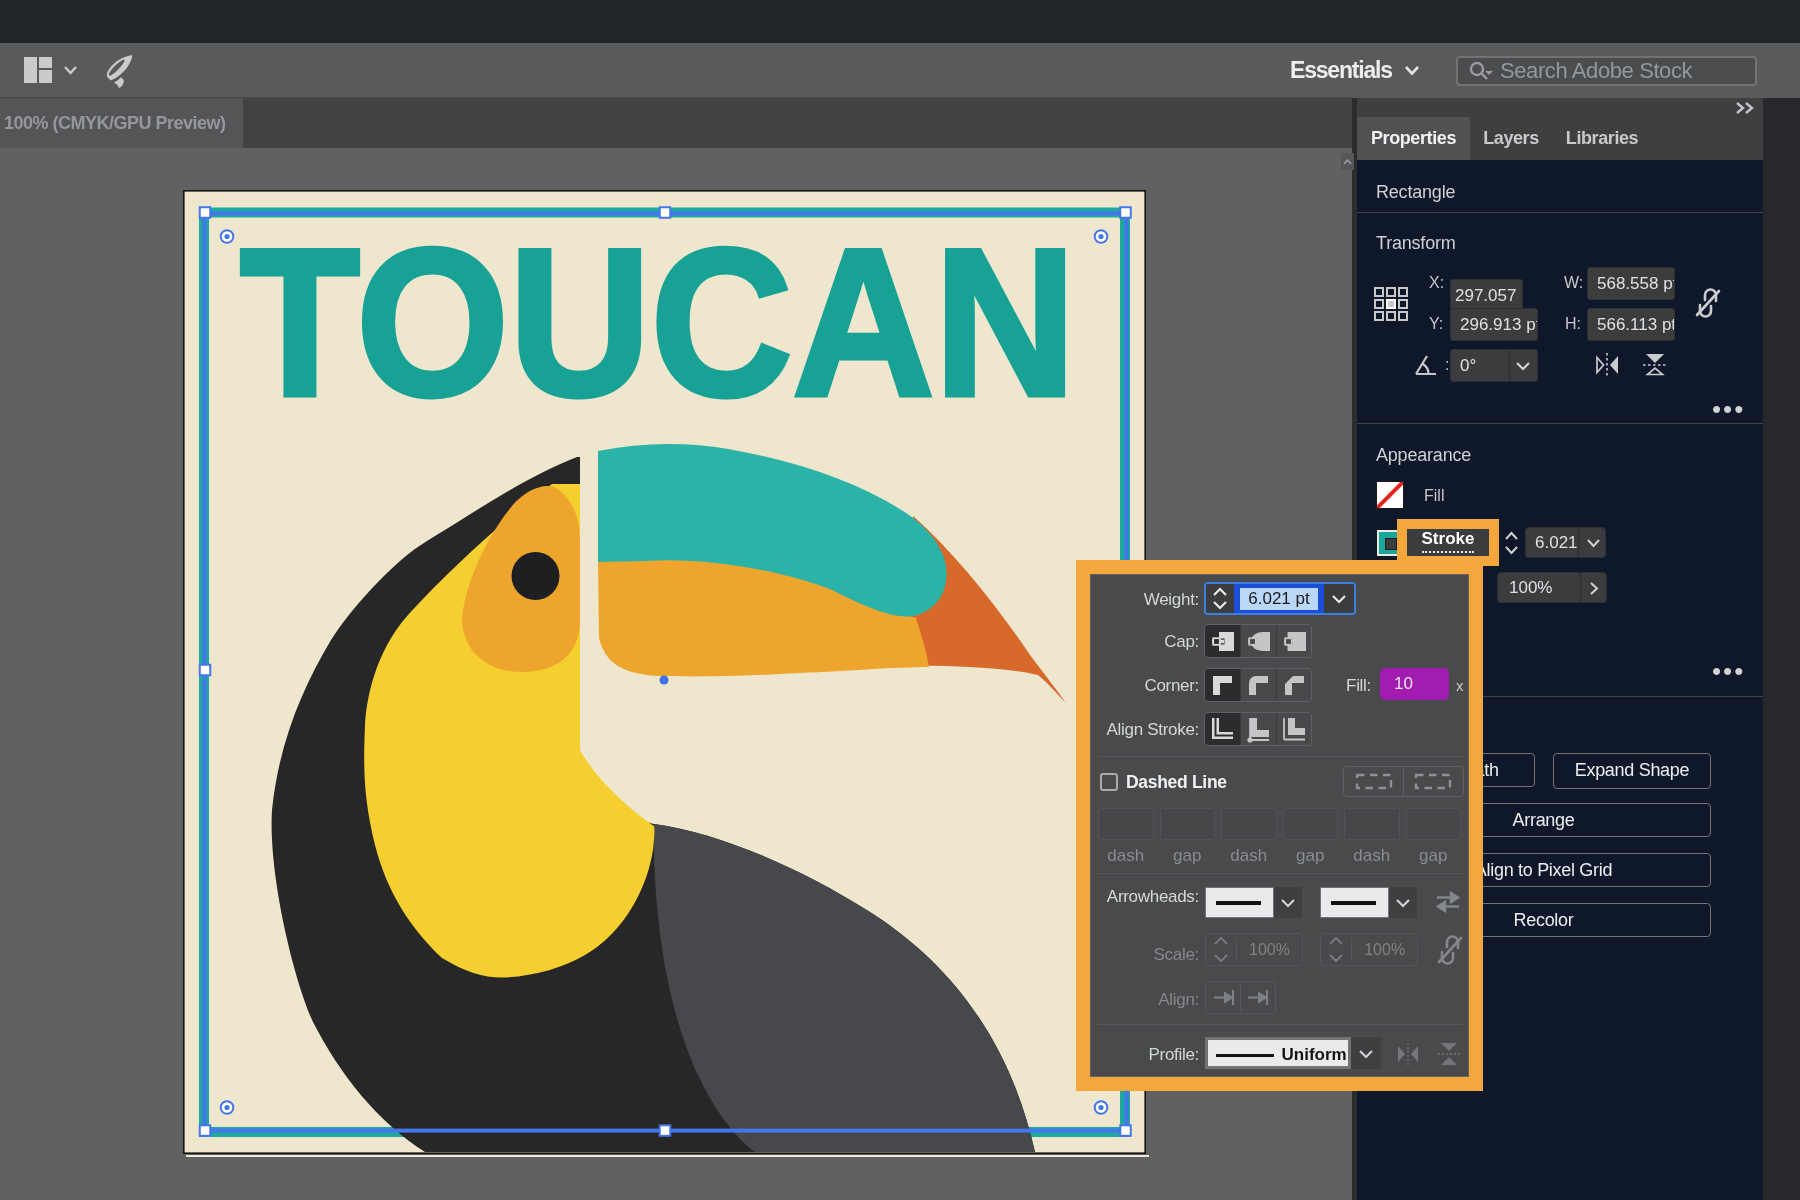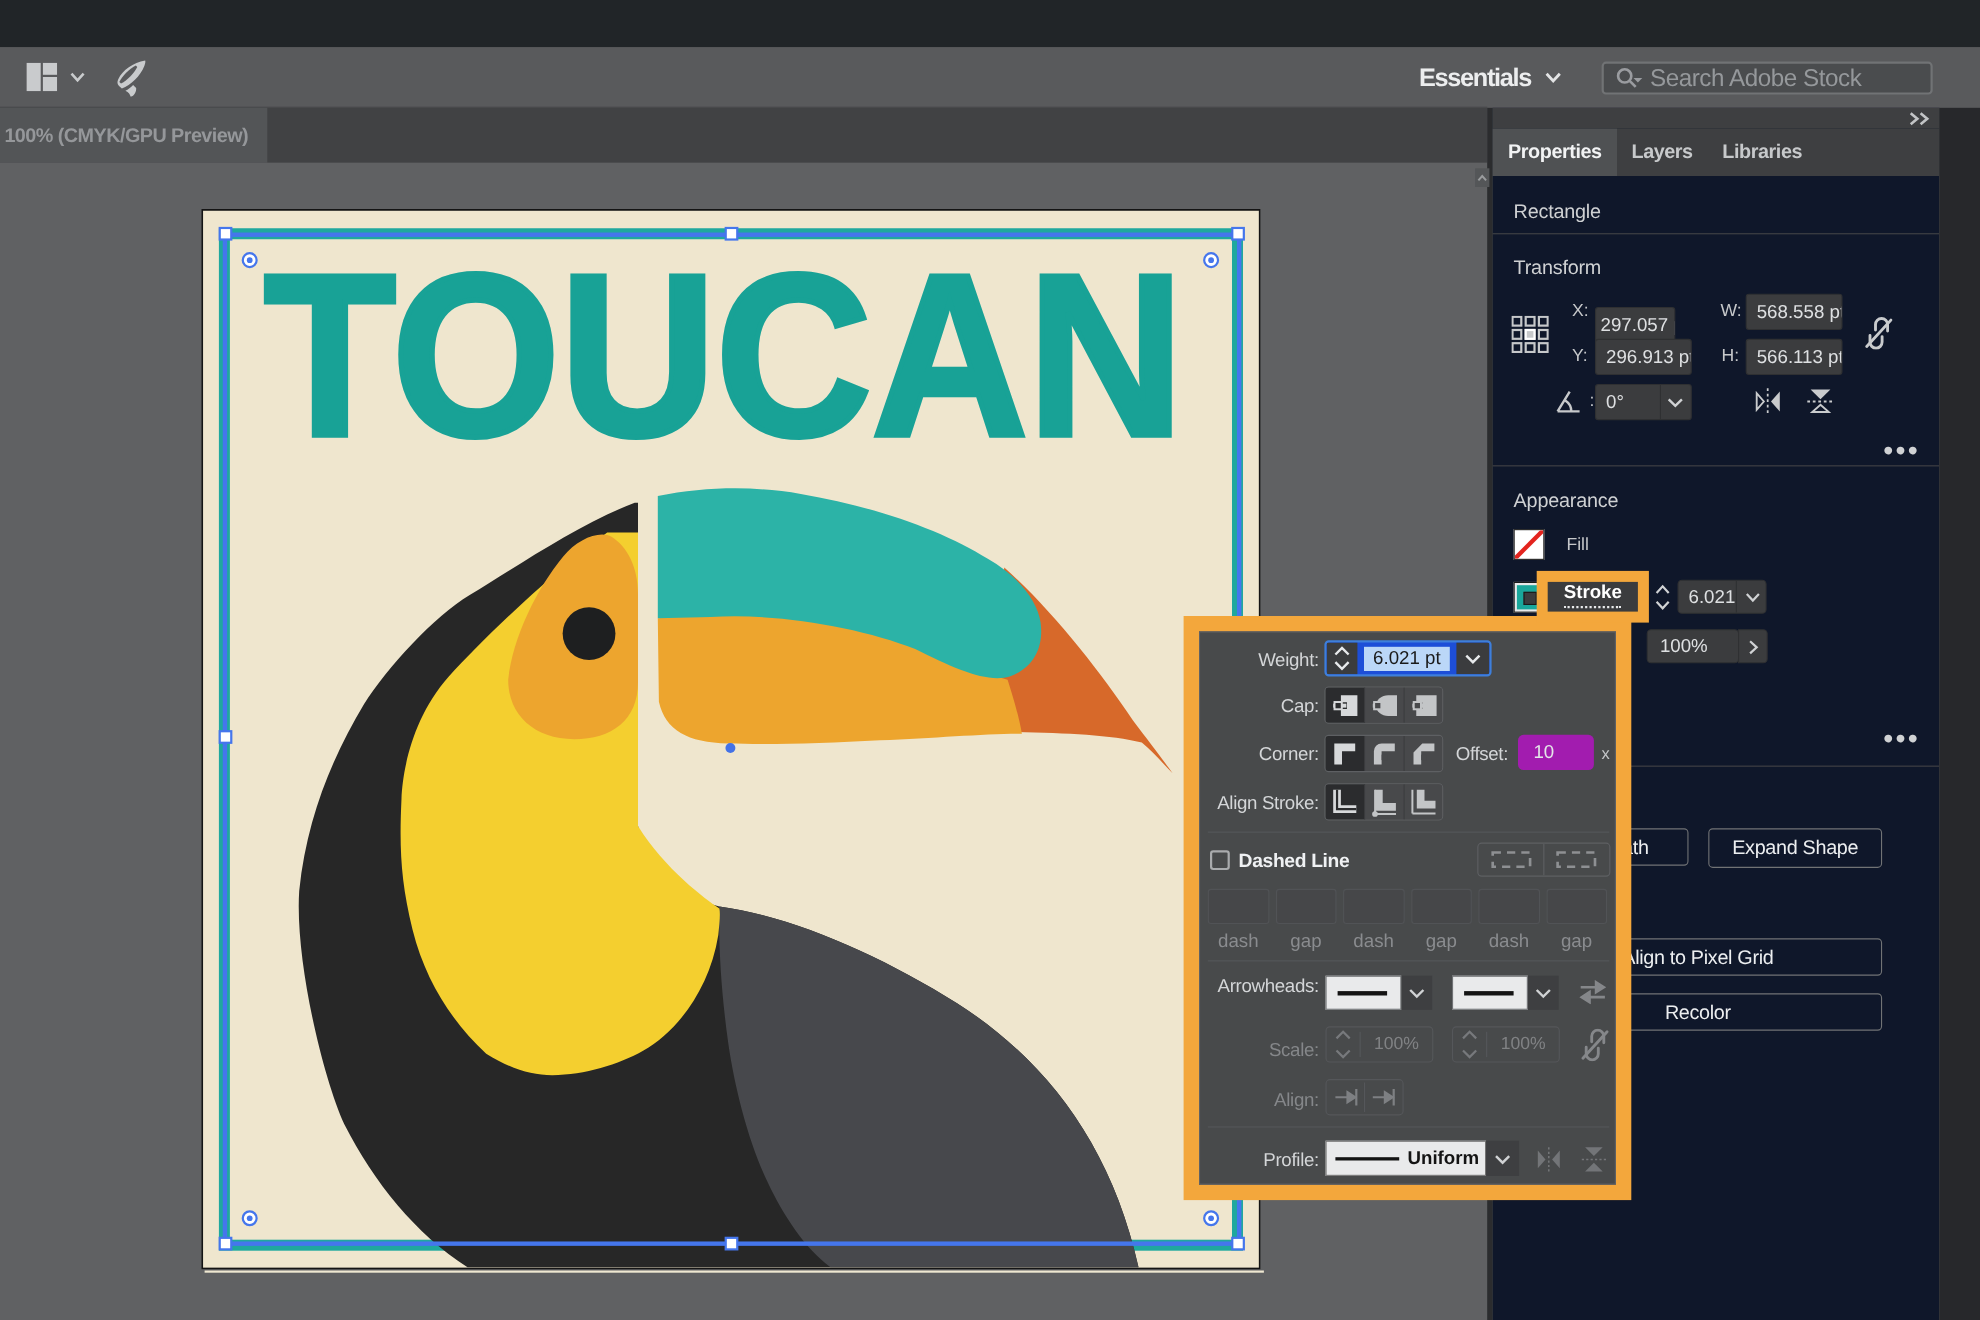--- a/index.html
+++ b/index.html
@@ -315,20 +315,21 @@
     <div class="abs" style="left:223px;top:474px;width:27px;height:31px;background:#3B3C3E;border:1px solid #2F3032;border-radius:0 4px 4px 0;box-sizing:border-box;">
       <svg class="abs" style="left:8px;top:8px;" width="10" height="15">
         <path d="M2 2 L8 7.5 L2 13" stroke="#D0D2D4" stroke-width="2" fill="none"></path>
       </svg>
     </div>
     <div class="abs" style="left:355px;top:558px;color:#D0D2D4;font-size:26px;letter-spacing:2px;">•••</div>
     <div class="sep" style="left:0px;top:598px;width:406px;"></div>
 
     <div class="btn" style="left:19px;top:655px;width:159px;height:34px;line-height:32px;">Offset Path</div>
     <div class="btn" style="left:196px;top:655px;width:158px;height:36px;line-height:32px;">Expand Shape</div>
+    <div class="btn" style="left:19px;top:705px;width:335px;height:34px;line-height:32px;">Arrange</div>
     <div class="btn" style="left:19px;top:755px;width:335px;height:34px;line-height:32px;">Align to Pixel Grid</div>
     <div class="btn" style="left:19px;top:805px;width:335px;height:34px;line-height:32px;">Recolor</div>
   </div>
   <div class="abs" id="rightdark"></div>
 
   <div class="abs" id="fpanel">
     <div id="fpinner">
 
     <div class="flab" style="left:0;width:108px;top:15px;">Weight:</div>
     <div class="abs" style="left:113px;top:7px;width:152px;height:33px;border:2px solid #3E7FDB;border-radius:4px;background:#1d4ed8;box-sizing:border-box;overflow:hidden;">
@@ -378,21 +379,21 @@
               <rect x="15" y="17" width="5" height="5" fill="#48494B"></rect>
             </g>
           </svg></div>
       <div class="bcell"><svg width="35" height="33" viewBox="0 0 35 33">
             <g transform="translate(35,0) scale(-1,1)">
               <path fill="#C3C5C7" d="M8 7 H19 L27 15 V26 H20 V14 H8 Z"></path>
               <rect x="15" y="17" width="5" height="5" fill="#48494B"></rect>
             </g>
           </svg></div>
     </div>
-    <div class="flab" style="left:200px;width:80px;top:101px;">Offset:</div>
+    <div class="flab" style="left:200px;width:80px;top:101px;">Fill:</div>
     <div class="abs" style="left:289px;top:93px;width:69px;height:32px;background:#a21caf;border-radius:5px;color:#E4E6E8;font-size:17px;line-height:32px;padding-left:14px;box-sizing:border-box;">10</div>
     <div class="abs" style="left:365px;top:102px;color:#C6C8CA;font-size:15px;">x</div>
 
     <div class="flab" style="left:0;width:108px;top:145px;">Align Stroke:</div>
     <div class="abs bgrp" style="left:113px;top:137px;">
       <div class="bcell on"><svg width="35" height="33" viewBox="0 0 35 33">
             <path fill="#D7D9DB" d="M7 5 H14 V19 H28 V26 H7 Z"></path>
             <path d="M10.5 5 V22.5 H28" stroke="#2B2C2E" stroke-width="2" fill="none"></path>
           </svg></div>
       <div class="bcell"><svg width="35" height="33" viewBox="0 0 35 33">
@@ -480,21 +481,21 @@
             <path d="M27 8 V23" fill="none"></path>
           <path d="M42 15.5 H54" fill="none"></path>
             <path d="M53 11 L60 15.5 L53 20 Z"></path>
             <path d="M61 8 V23" fill="none"></path>
         </g>
       </svg>
     </div>
     <div class="fsep" style="top:449px;"></div>
 
     <div class="flab" style="left:0;width:108px;top:470px;">Profile:</div>
-    <div class="abs" style="left:113.5px;top:462px;width:146px;height:32px;background:#E9EAEB;border:1px solid #737373;box-sizing:border-box;">
+    <div class="abs" style="left:113.5px;top:462px;width:146px;height:32px;background:#E9EAEB;border:3px solid #737373;box-sizing:border-box;">
       <div class="abs" style="left:8px;top:13.5px;width:58px;height:3.5px;background:#141414;"></div>
       <div class="abs" style="left:74px;top:5px;color:#141414;font-size:17px;font-weight:bold;">Uniform</div>
     </div>
     <div class="achev" style="left:259.5px;top:462px;width:30px;height:32px;"><svg width="30" height="32">
           <path d="M9 14 L15 20 L21 14" stroke="#D0D2D4" stroke-width="2.2" fill="none"></path>
         </svg></div>
     <svg class="abs" style="left:306px;top:467px;" width="24" height="24" viewBox="0 0 24 24">
       <path d="M1 4 L1 20 L8 12 Z" fill="#737578"></path>
       <path d="M21 4 L21 20 L14 12 Z" fill="#737578"></path>
       <path d="M11 1 L11 23" stroke="#737578" stroke-width="1.4" stroke-dasharray="2 2"></path>

